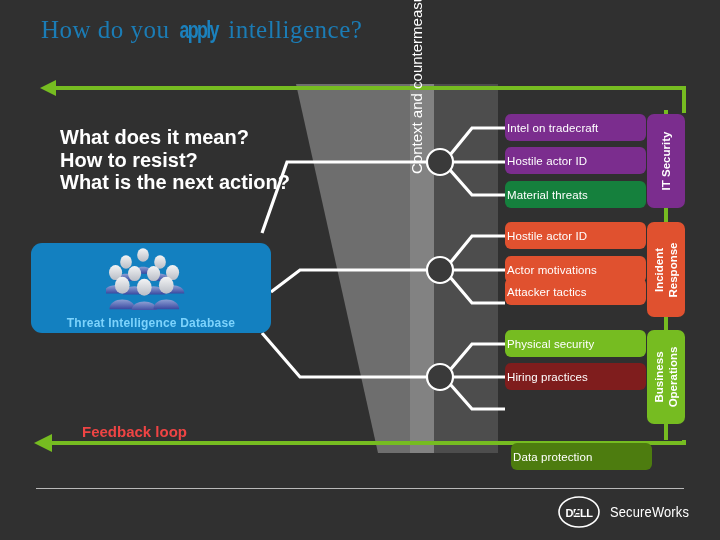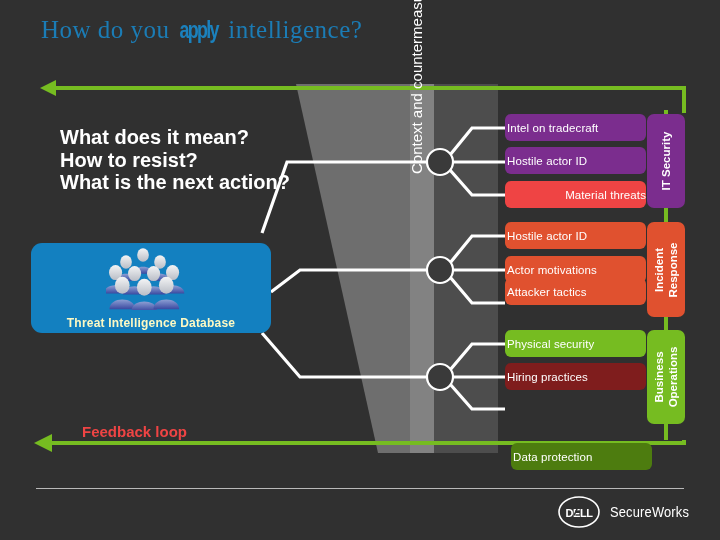--- a/index.html
+++ b/index.html
@@ -78,21 +78,21 @@
     height: 90px;
     background: #1380c0;
     border-radius: 11px;
   }
   #db-label {
     position: absolute;
     left: 31px;
     top: 316px;
     width: 240px;
     text-align: center;
-    color: #fef9c3;
+    color: #7dd3fc;
     font-size: 12px;
     font-weight: bold;
     letter-spacing: 0.2px;
   }
   #people-icon {
     position: absolute;
     left: 106px;
     top: 246px;
     width: 92px;
     height: 64px;
@@ -302,21 +302,21 @@
   <div id="db-label">Threat Intelligence Database</div>
 
   <div id="ctx-label">Context and countermeasures</div>
 
   <div class="pill" style="left: 505px; top: 114px; background: rgb(123, 45, 142);">
     <span>Intel on tradecraft</span>
   </div>
   <div class="pill" style="left: 505px; top: 147px; background: rgb(123, 45, 142);">
     <span>Hostile actor ID</span>
   </div>
-  <div class="pill" style="left: 505px; top: 181px; background: #ef4444; justify-content: flex-end;">
+  <div class="pill" style="left: 505px; top: 181px; background: #15803d;">
     <span>Material threats</span>
   </div>
 
   <div class="pill" style="left: 505px; top: 222px; background: rgb(224, 81, 47);">
     <span>Hostile actor ID</span>
   </div>
   <div class="pill" style="left: 505px; top: 256px; background: rgb(224, 81, 47);">
     <span>Actor motivations</span>
   </div>
   <div class="pill" style="left: 505px; top: 278px; background: rgb(224, 81, 47);">

